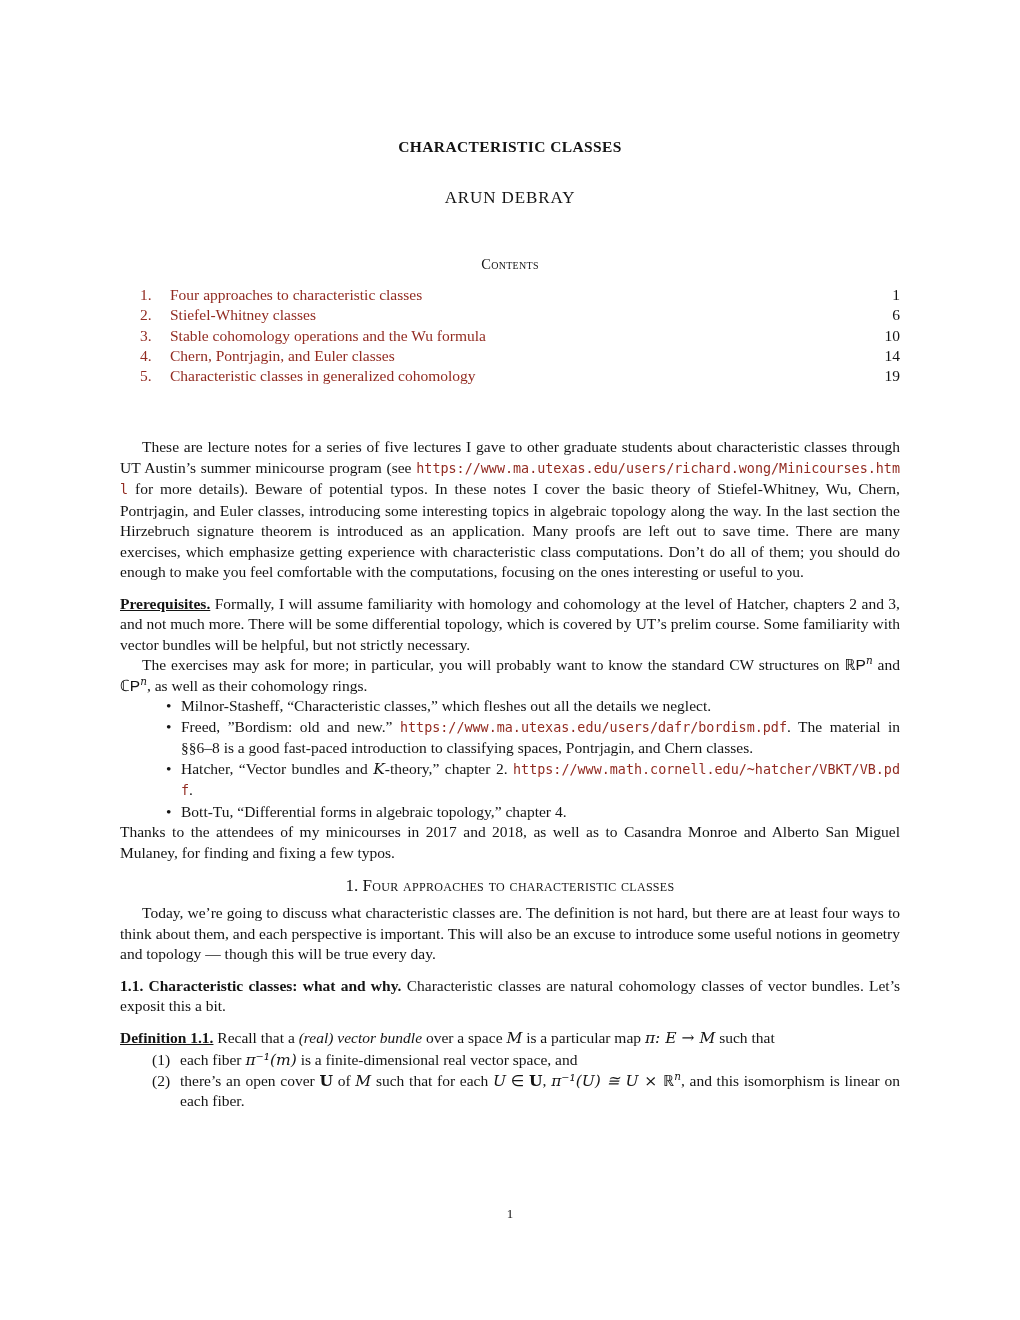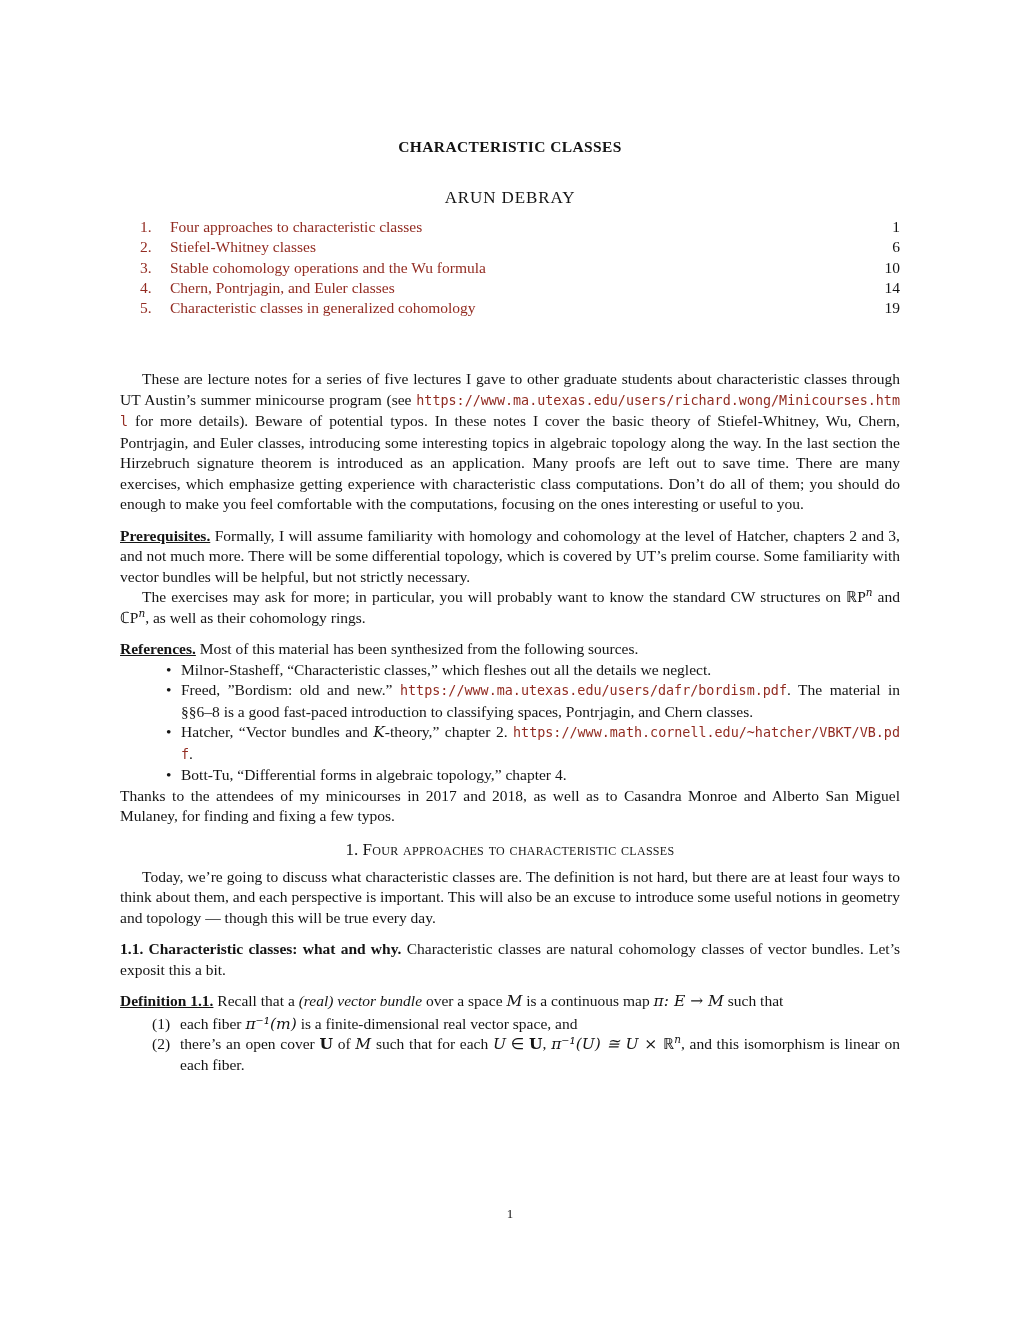--- a/index.html
+++ b/index.html
@@ -63,21 +63,21 @@
   .mono {
     font-family: "DejaVu Sans Mono", "Liberation Mono", monospace;
     font-size: 13.4px;
     color: var(--url_color, #922B21);
     word-break: break-all;
   }
   .math {
     font-family: "DejaVu Serif", serif;
     font-style: italic;
   }
-  .bb { font-family: Liberation Serif, serif; font-style: normal; }
+  .bb { font-family: Liberation Sans, sans-serif; font-style: normal; }
   .frak { font-family: "DejaVu Serif", serif; font-weight: bold; font-style: normal; }
   sup { font-size: 10.5px; line-height: 0; }
   sup.math { font-style: italic; }
   .ref-list { margin: 0; }
   .ref-item { display: flex; }
   .ref-bullet { flex: none; margin-left: 46px; width: 15px; }
   .ref-body { flex: 1; text-align: justify; }
   .sec-heading {
     margin: 15px 0 9px 0;
     text-align: center;
@@ -104,20 +104,21 @@
 </head>
 <body>
 
 <div class="page">
   <div class="content">
 
     <h1 class="doc-title">CHARACTERISTIC CLASSES</h1>
 
     <div class="doc-author">ARUN DEBRAY</div>
 
+    <h2 class="contents-heading sc">Contents</h2>
 
     <nav class="toc">
       <div class="toc-row">
           <span class="toc-num">1.</span>
           <span class="toc-label">Four approaches to characteristic classes</span>
           <span class="toc-page">1</span>
         </div>
       <div class="toc-row">
           <span class="toc-num">2.</span>
           <span class="toc-label">Stiefel-Whitney classes</span>
@@ -139,21 +140,20 @@
           <span class="toc-page">19</span>
         </div>
     </nav>
 
     <p class="par indent mt-intro"><span>These are lecture notes for a series of five lectures I gave to other graduate students about characteristic classes through UT Austin’s summer minicourse program (see </span><span class="mono">https://www.ma.utexas.edu/users/richard.wong/Minicourses.html</span><span> for more details). Beware of potential typos. In these notes I cover the basic theory of Stiefel-Whitney, Wu, Chern, Pontrjagin, and Euler classes, introducing some interesting topics in algebraic topology along the way. In the last section the Hirzebruch signature theorem is introduced as an application. Many proofs are left out to save time. There are many exercises, which emphasize getting experience with characteristic class computations. Don’t do all of them; you should do enough to make you feel comfortable with the computations, focusing on the ones interesting or useful to you.</span></p>
 
     <p class="par mt-block"><b class="runin">Prerequisites.</b><span> Formally, I will assume familiarity with homology and cohomology at the level of Hatcher, chapters 2 and 3, and not much more. There will be some differential topology, which is covered by UT’s prelim course. Some familiarity with vector bundles will be helpful, but not strictly necessary.</span></p>
 
     <p class="par indent"><span>The exercises may ask for more; in particular, you will probably want to know the standard CW structures on </span><span class="bb">ℝP</span><sup class="math">n</sup><span> and </span><span class="bb">ℂP</span><sup class="math">n</sup><span>, as well as their cohomology rings.</span></p>
 
-    <p class="par mt-block"><b class="runin">References.</b><span> Most of this material has been synthesized from the following sources.</span></p>
 
     <div class="ref-list">
       <div class="ref-item">
           <span class="ref-bullet">•</span>
           <div class="ref-body"><span>Milnor-Stasheff, “Characteristic classes,” which fleshes out all the details we neglect.</span></div>
         </div>
       <div class="ref-item">
           <span class="ref-bullet">•</span>
           <div class="ref-body"><span>Freed, ”Bordism: old and new.” </span><span class="mono">https://www.ma.utexas.edu/users/dafr/bordism.pdf</span><span>. The material in §§6–8 is a good fast-paced introduction to classifying spaces, Pontrjagin, and Chern classes.</span></div>
         </div>
@@ -168,21 +168,21 @@
     </div>
 
     <p class="par">Thanks to the attendees of my minicourses in 2017 and 2018, as well as to Casandra Monroe and Alberto San Miguel Mulaney, for finding and fixing a few typos.</p>
 
     <h2 class="sec-heading"><span>1.</span> <span class="sc">Four approaches to characteristic classes</span></h2>
 
     <p class="par indent">Today, we’re going to discuss what characteristic classes are. The definition is not hard, but there are at least four ways to think about them, and each perspective is important. This will also be an excuse to introduce some useful notions in geometry and topology — though this will be true every day.</p>
 
     <p class="par mt-block"><b>1.1.</b> <b>Characteristic classes: what and why.</b><span> Characteristic classes are natural cohomology classes of vector bundles. Let’s exposit this a bit.</span></p>
 
-    <p class="par mt-block"><b class="runin">Definition 1.1.</b><span> Recall that a </span><i>(real) vector bundle</i><span> over a space </span><span class="math">M</span><span> is a continuous map </span><span class="math">π: E → M</span><span> such that</span></p>
+    <p class="par mt-block"><b class="runin">Definition 1.1.</b><span> Recall that a </span><i>(real) vector bundle</i><span> over a space </span><span class="math">M</span><span> is a particular map </span><span class="math">π: E → M</span><span> such that</span></p>
 
     <div class="def-list">
       <div class="def-item">
           <span class="def-num">(1)</span>
           <div class="def-body"><span>each fiber </span><span class="math">π⁻¹(m)</span><span> is a finite-dimensional real vector space, and</span></div>
         </div>
       <div class="def-item">
           <span class="def-num">(2)</span>
           <div class="def-body"><span>there’s an open cover </span><span class="frak">U</span><span> of </span><span class="math">M</span><span> such that for each </span><span class="math">U</span><span> ∈ </span><span class="frak">U</span><span>, </span><span class="math">π⁻¹(U) ≅ U × </span><span class="bb">ℝ</span><sup class="math">n</sup><span>, and this isomorphism is linear on each fiber.</span></div>
         </div>

